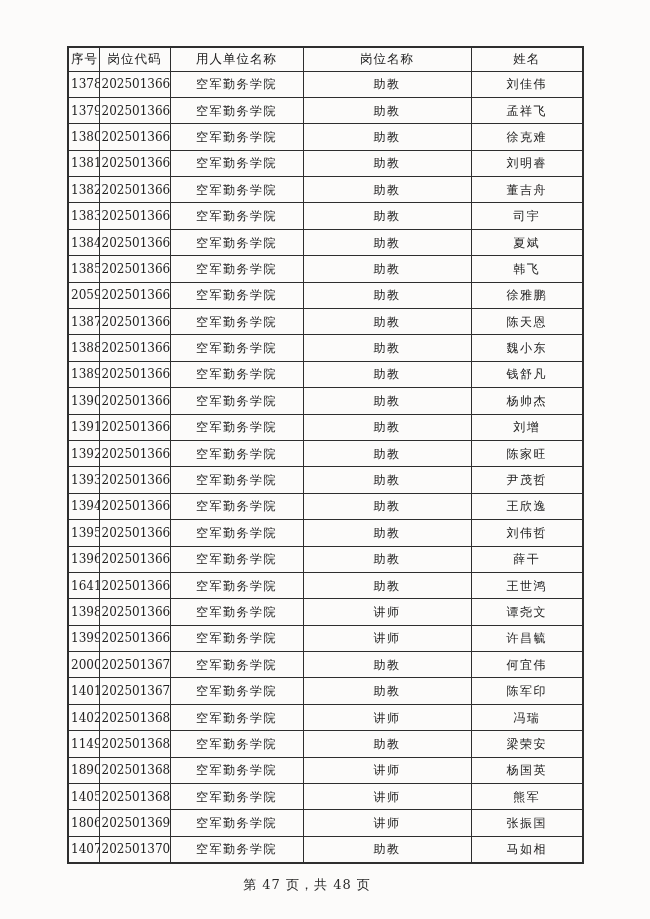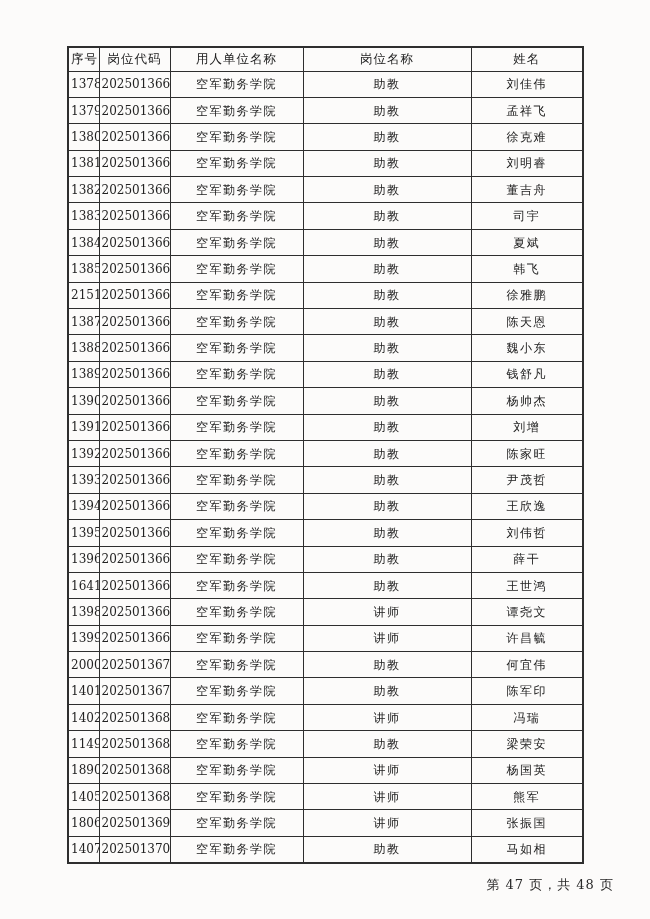--- a/index.html
+++ b/index.html
@@ -57,21 +57,21 @@
     font-size: 12.5px;
   }
   td.cjk, th.cjk {
     letter-spacing: 1.5px;
   }
   .footer {
     position: absolute;
     left: 0;
     top: 876px;
     width: 614px;
-    text-align: right;
+    text-align: center;
     font-size: 13px;
     letter-spacing: 1px;
     color: #2a2a2a;
   }
 </style>
 </head>
 <body>
 
 <div class="page">
 
@@ -143,21 +143,21 @@
           <td class="cjk">夏斌</td>
         </tr>
         <tr>
           <td class="num">1385</td>
           <td class="num">2025013664</td>
           <td class="cjk">空军勤务学院</td>
           <td class="cjk">助教</td>
           <td class="cjk">韩飞</td>
         </tr>
         <tr>
-          <td class="num">2151</td>
+          <td class="num">2059</td>
           <td class="num">2025013664</td>
           <td class="cjk">空军勤务学院</td>
           <td class="cjk">助教</td>
           <td class="cjk">徐雅鹏</td>
         </tr>
         <tr>
           <td class="num">1387</td>
           <td class="num">2025013664</td>
           <td class="cjk">空军勤务学院</td>
           <td class="cjk">助教</td>

